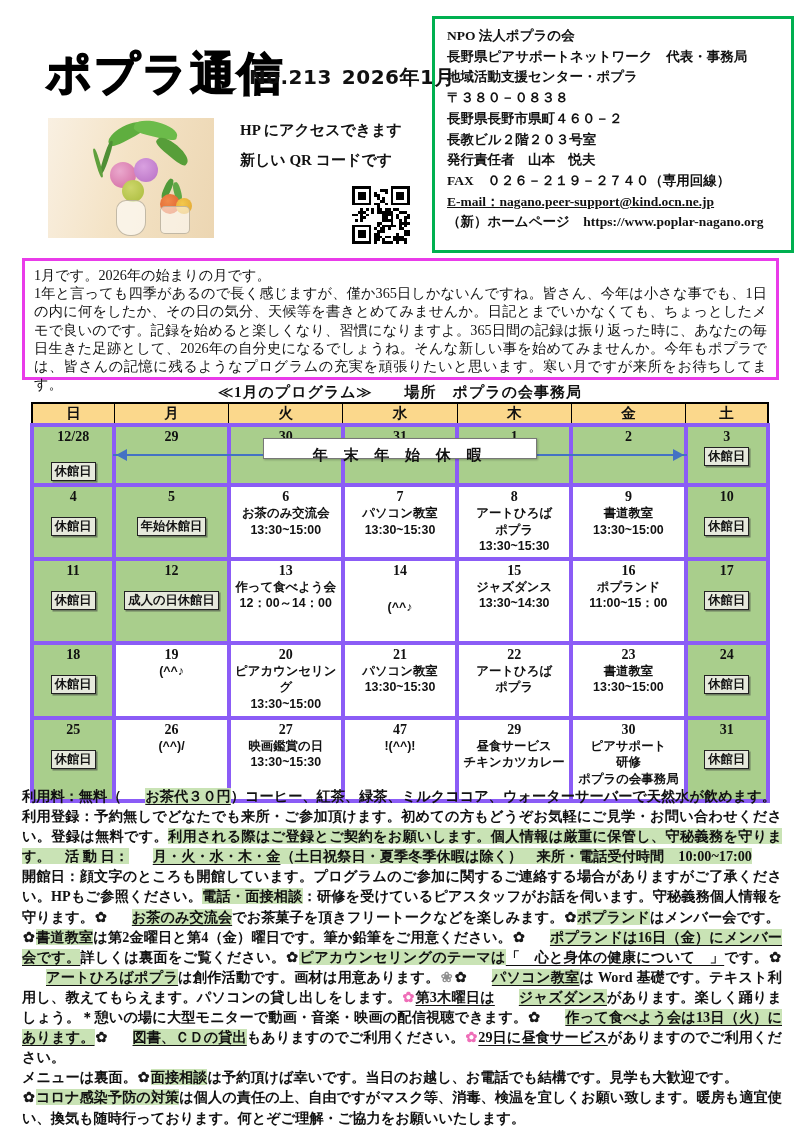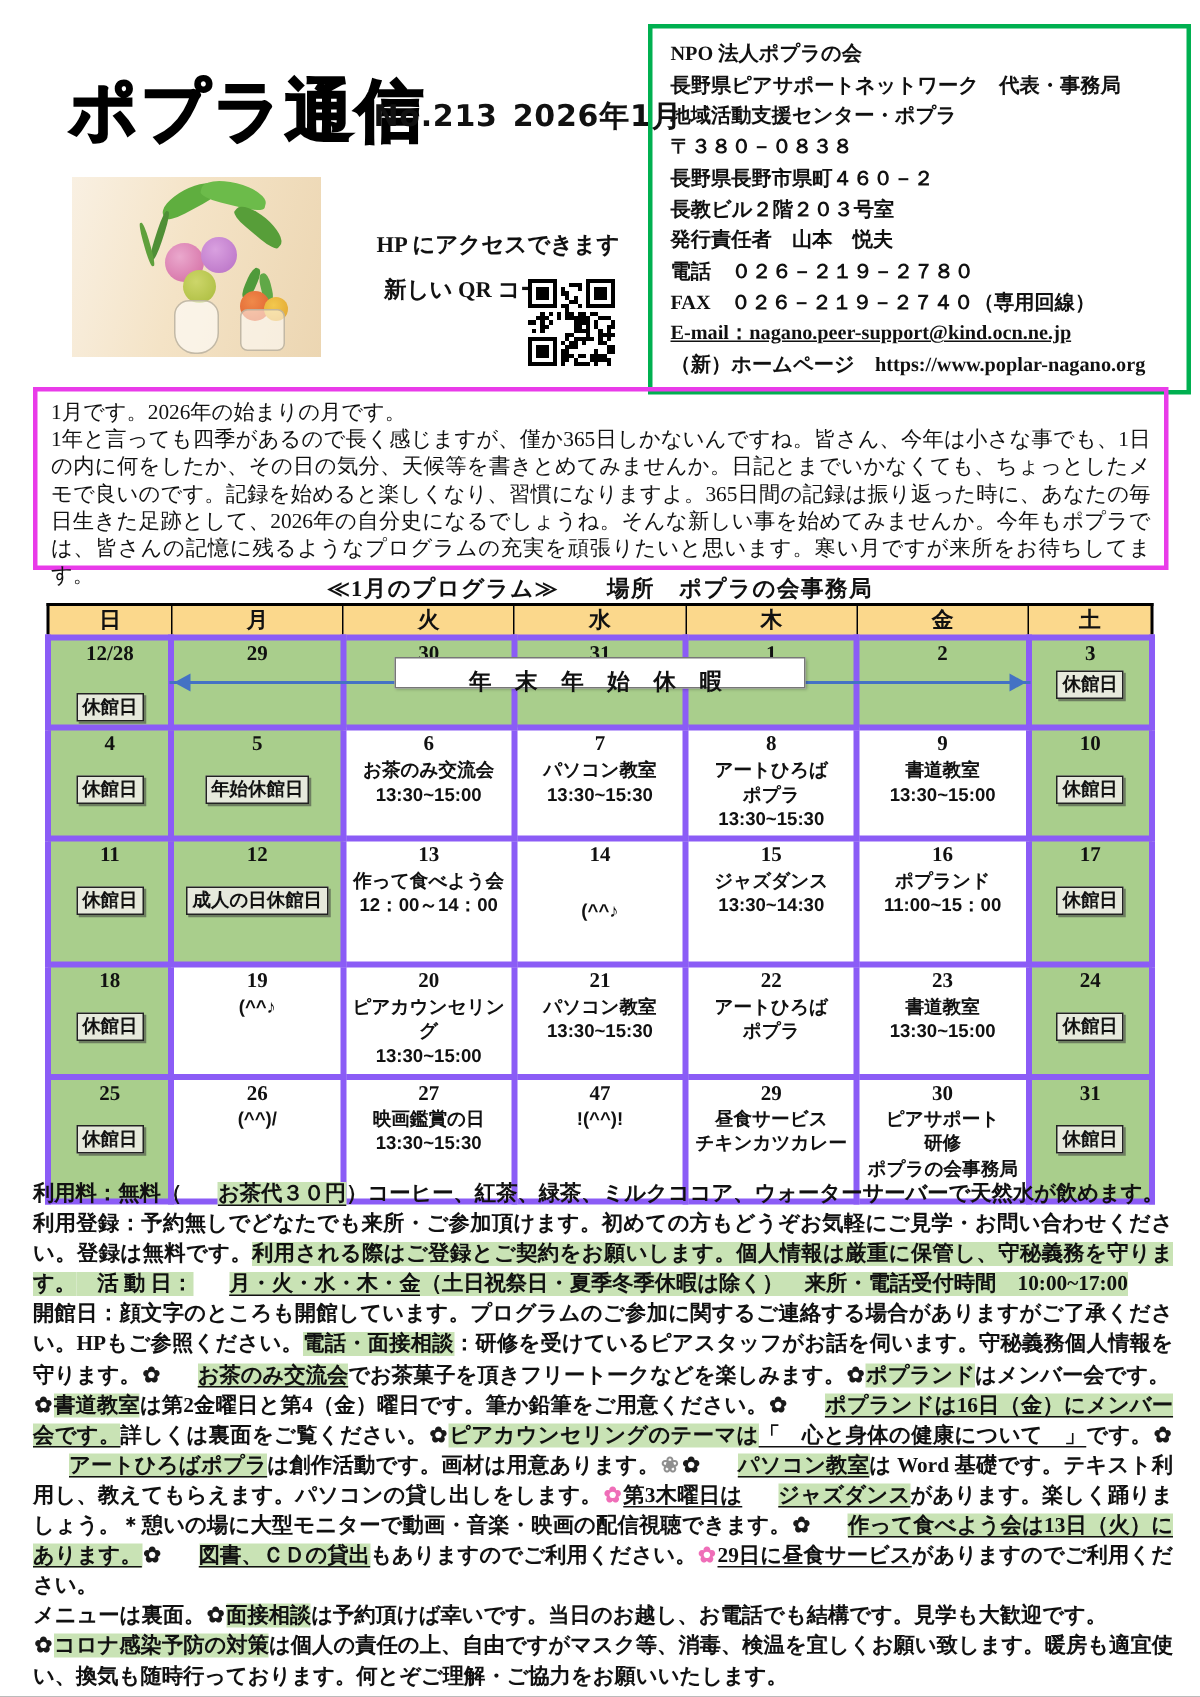--- a/index.html
+++ b/index.html
@@ -22,21 +22,21 @@
   .issue{
     position:absolute; left:249px; top:64px; font-family:"DejaVu Sans","Liberation Sans",sans-serif;
     font-size:20px; font-weight:800; letter-spacing:.5px;
   }
   .issue span{margin-right:10px;}
   .photo{
     position:absolute; left:48px; top:118px; width:166px; height:120px; overflow:hidden;
     background:linear-gradient(105deg,#f9f0e2 0%,#f4e3c6 45%,#ecd6b2 100%);
   }
   .photo i{position:absolute; display:block;}
-  .qr-cap{position:absolute; left:240px; width:184px; text-align:center; font-size:15px; font-weight:600;margin-top:33px;}
+  .qr-cap{position:absolute; left:240px; width:184px; text-align:left; font-size:15px; font-weight:600;}
   .qr-cap.c1{top:121px;} .qr-cap.c2{top:151px;}
   .qr{position:absolute; left:352px; top:186px; width:58px; height:58px; background:#fff;}
   .org-box{
     position:absolute; left:432px; top:16px; width:362px; min-height:237px;
     border:3px solid var(--accent_green); padding:7px 10px 6px 12px;
   }
   .org-box p{font-size:13.5px; line-height:20.7px; font-weight:600; white-space:nowrap;}
   .org-box p.u{text-decoration:underline;}
   
   .intro-box{
@@ -260,21 +260,20 @@
     </svg>
 
   <div class="org-box" id="orgBox">
       <p>NPO 法人ポプラの会</p>
       <p>長野県ピアサポートネットワーク　代表・事務局</p>
       <p>地域活動支援センター・ポプラ</p>
       <p>〒３８０－０８３８</p>
       <p>長野県長野市県町４６０－２</p>
       <p>長教ビル２階２０３号室</p>
       <p>発行責任者　山本　悦夫</p>
-      <p>電話　０２６－２１９－２７８０</p>
       <p>FAX　０２６－２１９－２７４０（専用回線）</p>
       <p class="u">E-mail：nagano.peer-support@kind.ocn.ne.jp</p>
       <p>（新）ホームページ　https://www.poplar-nagano.org</p>
     </div>
 
   <div class="intro-box">
     <p>1月です。2026年の始まりの月です。</p>
     <p>1年と言っても四季があるので長く感じますが、僅か365日しかないんですね。皆さん、今年は小さな事でも、1日の内に何をしたか、その日の気分、天候等を書きとめてみませんか。日記とまでいかなくても、ちょっとしたメモで良いのです。記録を始めると楽しくなり、習慣になりますよ。365日間の記録は振り返った時に、あなたの毎日生きた足跡として、2026年の自分史になるでしょうね。そんな新しい事を始めてみませんか。今年もポプラでは、皆さんの記憶に残るようなプログラムの充実を頑張りたいと思います。寒い月ですが来所をお待ちしてます。</p>
   </div>
 

